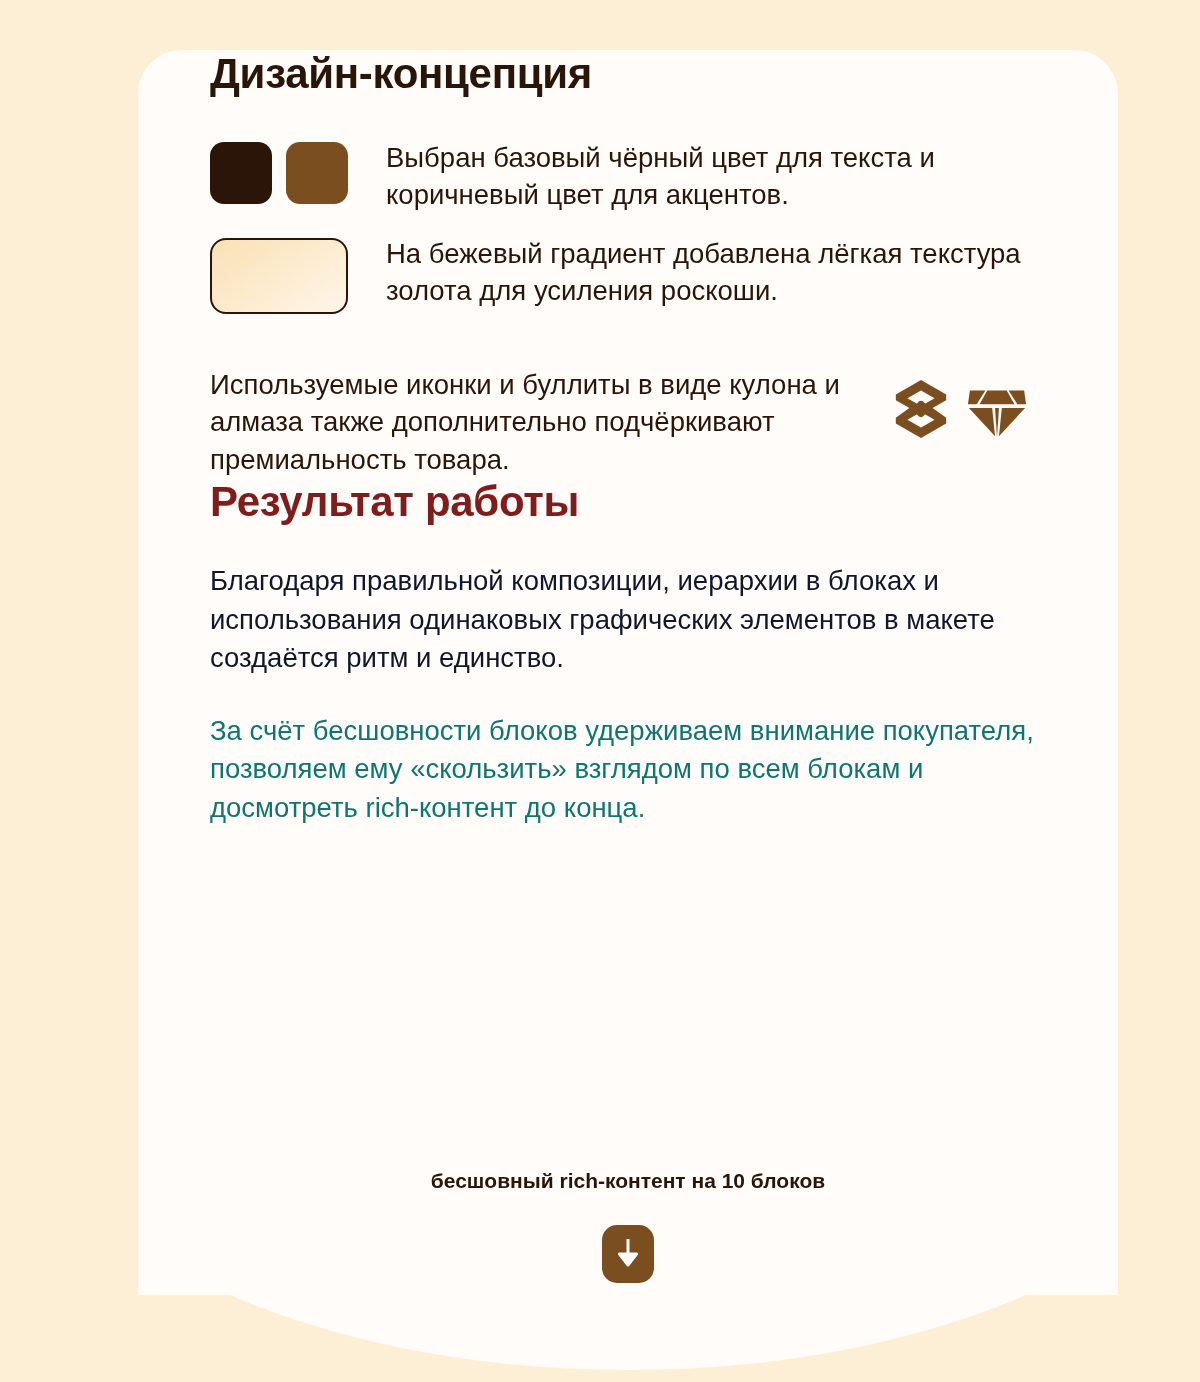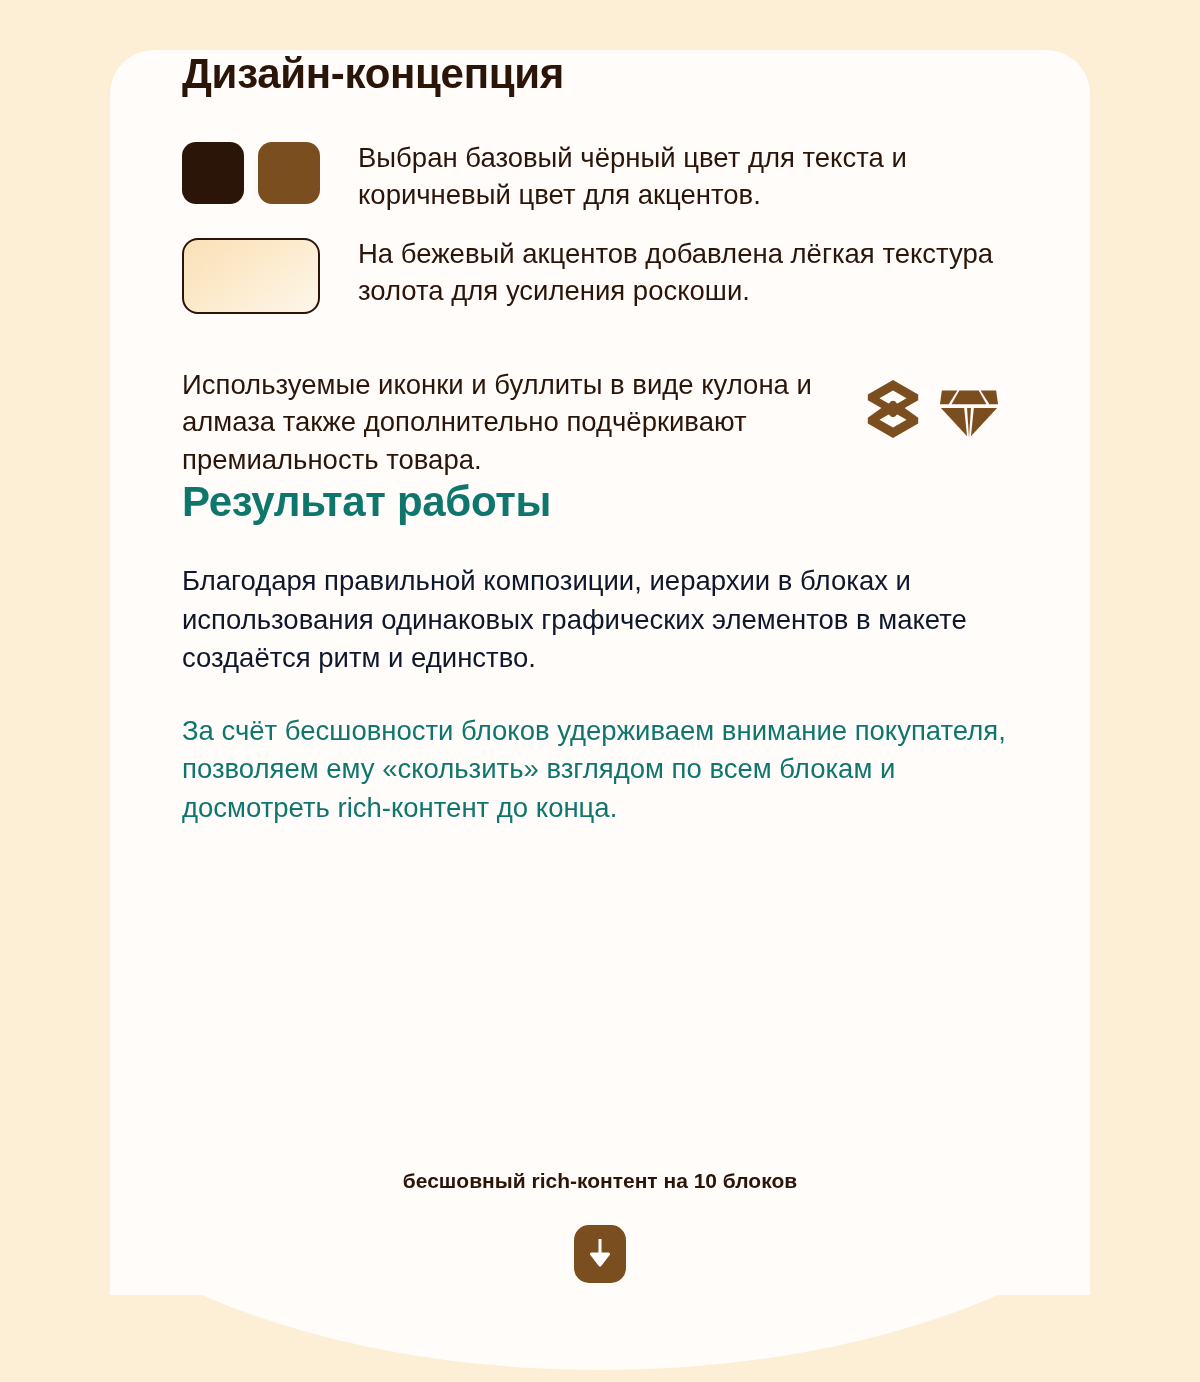--- a/index.html
+++ b/index.html
@@ -14,20 +14,21 @@
     background: #FDEFD6;
     font-family: "Liberation Sans", "DejaVu Sans", sans-serif;
     -webkit-font-smoothing: antialiased;
   }
 
   .stage {
     position: relative;
     width: 1060px;
     height: 1382px;
     background: #FDEFD6;
+    margin-left: 28px;
   }
 
   
   .card {
     position: absolute;
     left: 110px;
     top: 50px;
     width: 980px;
     height: 1245px;
     background: #FFFCF9;
@@ -195,21 +196,21 @@
           <div class="swatch" style="background: rgb(123, 78, 32);"></div>
         </div>
         <div class="swatch-text" style="color: rgb(43, 21, 9);">Выбран базовый чёрный цвет для текста и коричневый цвет для акцентов.</div>
       </div>
 
 
       <div class="swatch-row">
         <div class="swatch-group">
           <div class="swatch outlined wide" style="background: linear-gradient(145deg, rgb(250, 224, 182) 0%, rgb(252, 234, 203) 45%, rgb(254, 246, 234) 100%);"></div>
         </div>
-        <div class="swatch-text" style="color: rgb(43, 21, 9);">На бежевый акцентов добавлена лёгкая текстура золота для усиления роскоши.</div>
+        <div class="swatch-text" style="color: rgb(43, 21, 9);">На бежевый градиент добавлена лёгкая текстура золота для усиления роскоши.</div>
       </div>
 
     </div>
 
     <div class="icon-block">
       <p style="color: rgb(43, 21, 9);">Используемые иконки и буллиты в виде кулона и алмаза также дополнительно подчёркивают премиальность товара.</p>
 
       <div class="icon-pair">
         <span>
           <svg width="62" height="62" viewBox="0 0 64 64" aria-hidden="true">
@@ -229,21 +230,21 @@
               <path d="M44 13 L60 13 L62 27 L53 27 Z"></path>
               <path d="M3 31 L27 31 L30 60 Z"></path>
               <path d="M30 31 L34 31 L32 62 Z"></path>
               <path d="M37 31 L61 31 L34 60 Z"></path>
             </g>
           </svg>
         </span>
       </div>
     </div>
 
-    <h1 class="section-title result-head" style="color: #0f766e;">Результат работы</h1>
+    <h1 class="section-title result-head" style="color: #7f1d1d;">Результат работы</h1>
 
     <p class="body-copy" style="color: #0f172a;">Благодаря правильной композиции, иерархии в блоках и использования одинаковых графических элементов в макете создаётся ритм и единство.</p>
 
     <p class="body-copy second" style="color: #0f766e;">За счёт бесшовности блоков удерживаем внимание покупателя, позволяем ему «скользить» взглядом по всем блокам и досмотреть rich-контент до конца.</p>
 
   </div>
 
   <div class="footer">
     <div class="footer-caption" style="color: rgb(43, 21, 9);">бесшовный rich-контент на 10 блоков</div>
 

